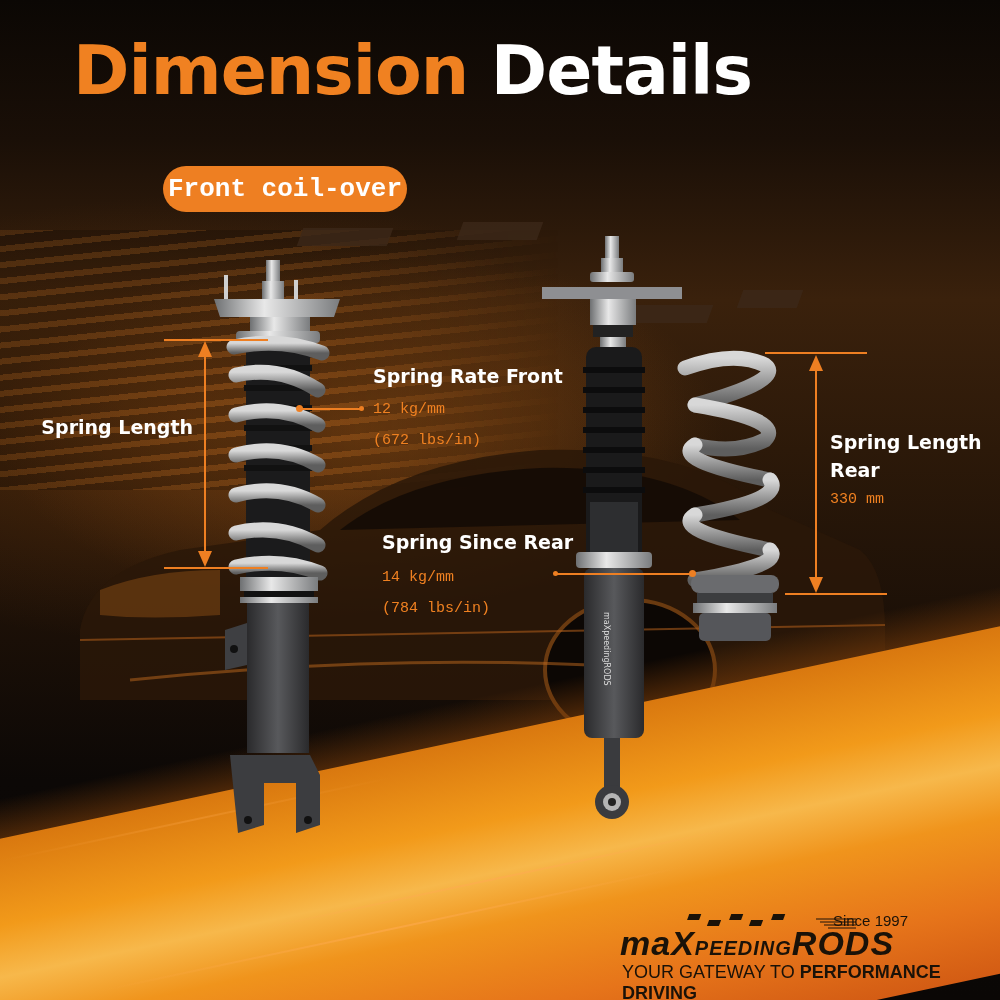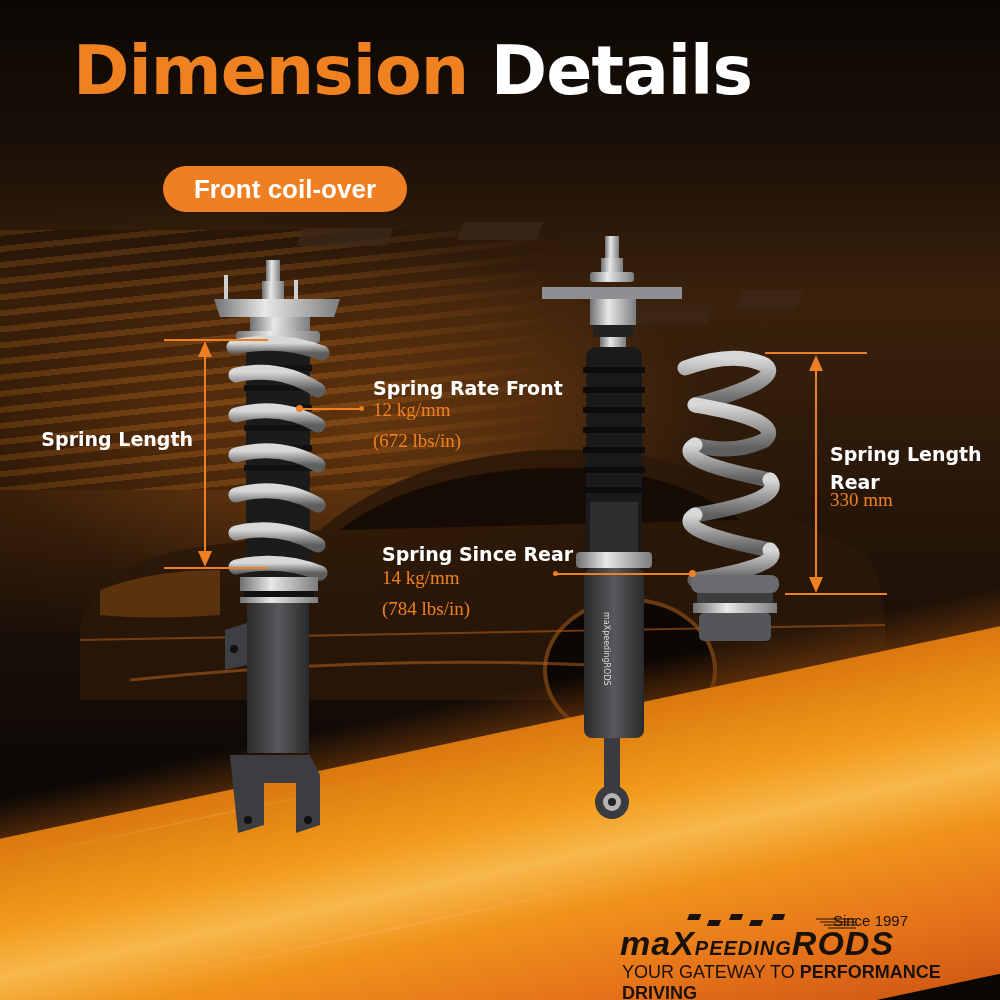--- a/index.html
+++ b/index.html
@@ -18,23 +18,23 @@
   .car{position:absolute;left:70px;top:400px;width:820px;height:330px;}
   
   .swoosh{position:absolute;left:-100px;top:860px;width:1300px;height:340px;transform:rotate(-12deg);transform-origin:left top;
     background:linear-gradient(180deg,#d9780f 0%,#f29a1a 25%,#f7b84b 40%,#f0941c 55%,#e6741a 80%,#d35c14 100%);}
   .swoosh2{position:absolute;left:-100px;top:820px;width:1300px;height:40px;transform:rotate(-12deg);transform-origin:left top;
     background:linear-gradient(180deg,rgba(0,0,0,0),rgba(120,60,10,0.6));}
   .streak{position:absolute;height:2px;background:linear-gradient(90deg,rgba(255,180,90,0),rgba(255,170,80,0.6),rgba(255,180,90,0));transform:rotate(-12deg);transform-origin:left;}
   .headline{position:absolute;left:0;top:26px;width:825px;text-align:center;font-family:"DejaVu Sans",sans-serif;font-weight:900;font-size:68px;letter-spacing:-1px;line-height:90px;}
   .headline .orange{color:#f08121;}
   .headline .white{color:#ffffff;}
-  .pill{position:absolute;height:46px;border-radius:23px;background:#ee7f22;color:#fff;font-weight:bold;font-size:26px;line-height:46px;text-align:center;font-family:Liberation Sans, sans-serif;}
-  .label-white{position:absolute;color:#fff;font-weight:bold;font-size:19px;line-height:28px;font-family:"DejaVu Sans",sans-serif;margin-top:12px;}
-  .label-orange{position:absolute;color:#f08121;font-size:19px;line-height:30px;font-family:Liberation Serif, serif;}
+  .pill{position:absolute;height:46px;border-radius:23px;background:#ee7f22;color:#fff;font-weight:bold;font-size:26px;line-height:46px;text-align:center;font-family:Liberation Mono, monospace;}
+  .label-white{position:absolute;color:#fff;font-weight:bold;font-size:19px;line-height:28px;font-family:"DejaVu Sans",sans-serif;}
+  .label-orange{position:absolute;color:#f08121;font-size:15px;line-height:30px;font-family:Liberation Mono, monospace;}
   .ol{position:absolute;background:#ee7f22;}
   .dot{position:absolute;width:7px;height:7px;border-radius:50%;background:#ee7f22;}
   .arrow-up{position:absolute;width:0;height:0;border-left:7px solid transparent;border-right:7px solid transparent;border-bottom:16px solid #ee7f22;}
   .arrow-down{position:absolute;width:0;height:0;border-left:7px solid transparent;border-right:7px solid transparent;border-top:16px solid #ee7f22;}
   .part{position:absolute;}
   .logo{position:absolute;left:620px;top:912px;width:340px;height:80px;}
   .logo-since{position:absolute;right:52px;top:0;font-size:15px;color:#1a1208;font-family:"Liberation Sans",sans-serif;}
   .logo-main{position:absolute;left:0;top:12px;font-size:34px;font-weight:900;font-style:italic;color:#1a1208;letter-spacing:1px;font-family:"Liberation Sans",sans-serif;}
   .logo-tag{position:absolute;left:2px;top:50px;font-size:18px;color:#1a1208;font-family:"Liberation Sans Narrow","Liberation Sans",sans-serif;letter-spacing:0px;}
   .logo-tag b{font-weight:900;}

